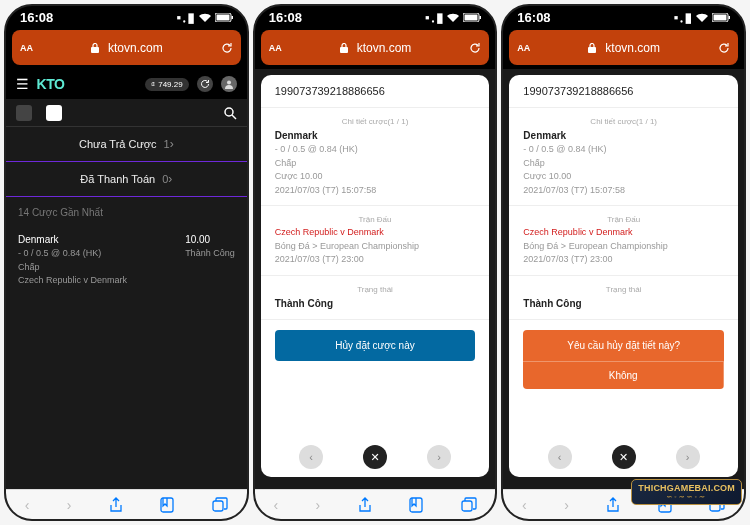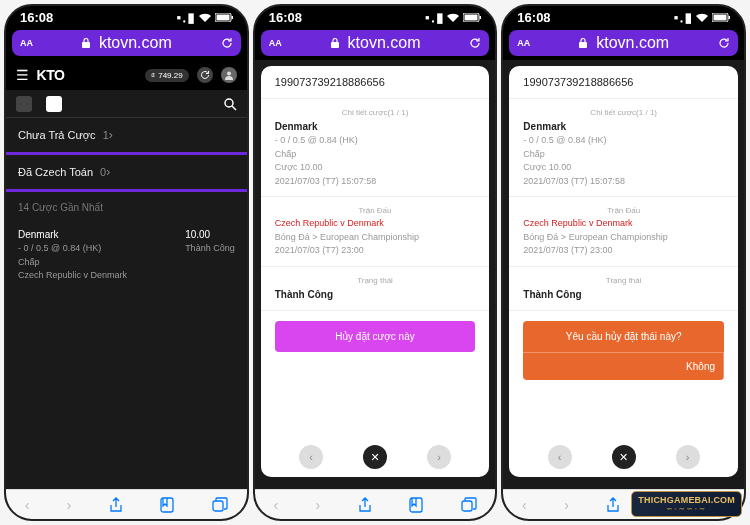--- a/index.html
+++ b/index.html
@@ -1,65 +1,65 @@
 <!DOCTYPE html>
 <html><head>
 <meta charset="utf-8">
 <style>
 *{margin:0;padding:0;box-sizing:border-box;font-family:-apple-system,BlinkMacSystemFont,sans-serif}
 body{background:#f5f5f5;display:flex;gap:4px;padding:4px;width:750px;height:525px;position:relative}
 .phone{flex:1;background:#000;border-radius:28px;overflow:hidden;display:flex;flex-direction:column;position:relative;border:2px solid #222}
 .statusbar{height:22px;display:flex;justify-content:space-between;align-items:center;padding:0 14px;color:#fff;font-size:13px;font-weight:600}
 .statusbar .right{display:flex;gap:4px;align-items:center}
-.addrbar{height:26px;background:#6d28d9;margin:2px 6px 4px;border-radius:8px;display:flex;align-items:center;padding:0 8px;gap:8px;color:#fff}
+.addrbar{height:35px;background:#c2410c;margin:2px 6px 4px;border-radius:8px;display:flex;align-items:center;padding:0 8px;gap:8px;color:#fff}
 .addrbar .aa{font-size:9px;font-weight:600}
-.addrbar .url{flex:1;text-align:center;font-size:16px;display:flex;align-items:center;justify-content:center;gap:9px}
+.addrbar .url{flex:1;text-align:center;font-size:12px;display:flex;align-items:center;justify-content:center;gap:9px}
 .content{flex:1;overflow:hidden;display:flex;flex-direction:column}
 .dark{background:#1a1a1a;color:#aaa}
 .appheader{height:30px;background:#000;display:flex;align-items:center;padding:0 10px;gap:8px}
 .hamburger{color:#fff;font-size:14px}
-.logo{color:#ffffff;font-weight:900;font-size:14px;letter-spacing:-0.5px}
+.logo{color:#5eead4;font-weight:900;font-size:14px;letter-spacing:-0.5px}
 .spacer{flex:1}
 .balance{background:#333;color:#fff;border-radius:10px;padding:2px 6px;font-size:8px;display:flex;align-items:center;gap:3px}
 .refresh,.avatar{width:16px;height:16px;border-radius:50%;background:#444;display:flex;align-items:center;justify-content:center;font-size:9px}
 .avatar{background:#666}
 .tabbar{height:28px;display:flex;align-items:center;padding:0 10px;gap:14px;border-bottom:1px solid #333}
 .tabicon{width:16px;height:16px;background:#444;border-radius:3px}
 .tabicon.active{background:#fff}
 .searchicon{margin-left:auto;font-size:12px;color:#fff}
-.row{padding:10px 12px;display:flex;justify-content:flex-start;align-items:center;border-bottom:3px solid #6d28d9;font-size:11px;color:#eee}
+.row{padding:10px 12px;display:flex;justify-content:center;align-items:center;border-bottom:1px solid #6d28d9;font-size:11px;color:#eee}
 .row .count{color:#888;margin-left:4px}
 .chev{color:#888;font-size:12px}
 .sectitle{padding:10px 12px 6px;font-size:10px;color:#777}
 .betcard{padding:8px 12px;font-size:9px;color:#999;line-height:1.5}
 .betcard .team{color:#fff;font-size:10px;font-weight:500}
 .betcard .line{display:flex;justify-content:space-between}
 .betcard .amount{color:#fff;font-size:10px}
 .betcard .status{color:#999;font-size:9px}
 
 .light{background:#fff;color:#333;margin:6px;border-radius:10px;flex:1;display:flex;flex-direction:column;position:relative}
 .betid{padding:10px 14px;font-size:11px;color:#222;border-bottom:1px solid #eee}
 .sect{padding:8px 14px;border-bottom:1px solid #eee;font-size:9px;color:#999;line-height:1.5}
 .sect .lbl{display:flex;justify-content:center;color:#aaa;font-size:8px}
 .sect .bold{color:#222;font-weight:600;font-size:10px}
 .sect .redlink{color:#d32020;font-size:9px}
-.cancelbtn{margin:10px 14px;background:#d946ef;color:#fff;text-align:center;padding:10px;border-radius:4px;font-size:10px}
+.cancelbtn{margin:10px 14px;background:#0369a1;color:#fff;text-align:center;padding:10px;border-radius:4px;font-size:10px}
 .confirmbox{margin:10px 14px;background:#e8672c;color:#fff;border-radius:4px;overflow:hidden;font-size:10px}
 .confirmbox .q{text-align:center;padding:10px}
 .confirmbox .btns{display:flex;border-top:1px solid rgba(255,255,255,0.3)}
-.confirmbox .btns div{flex:1;text-align:right;padding:8px}
+.confirmbox .btns div{flex:1;text-align:center;padding:8px}
 .confirmbox .btns div:first-child{border-right:1px solid rgba(255,255,255,0.3)}
 .navdots{position:absolute;bottom:8px;left:0;right:0;display:flex;justify-content:center;gap:40px}
 .navdot{width:24px;height:24px;border-radius:50%;background:#ddd;display:flex;align-items:center;justify-content:center;font-size:11px;color:#888}
 .navdot.x{background:#222;color:#fff}
 
 .bottombar{height:30px;background:#f7f7f7;display:flex;justify-content:space-around;align-items:center;color:#007aff;font-size:14px;border-top:1px solid #ddd}
 .bottombar .disabled{color:#bbb}
 
-.watermark{position:absolute;bottom:8px;right:8px;background:linear-gradient(135deg,#1a2840,#0f1a30);color:#e8c060;padding:3px 6px;border-radius:5px;font-size:9px;font-weight:700;border:1px solid #b89040;letter-spacing:0.2px}
+.watermark{position:absolute;bottom:20px;right:8px;background:linear-gradient(135deg,#1a2840,#0f1a30);color:#e8c060;padding:3px 6px;border-radius:5px;font-size:9px;font-weight:700;border:1px solid #b89040;letter-spacing:0.2px}
 .watermark .deco{font-size:7px;color:#b89040;text-align:center;letter-spacing:2px}
 svg{display:block}
 </style>
 </head>
 <body>
 
 <div class="phone">
   <div class="statusbar">
     <span>16:08</span>
     <div class="right">
@@ -128,21 +128,21 @@
     </div>
     <div class="row">
       <span>
         <span>Chưa Trả Cược</span>
         <span class="count">1</span>
       </span>
       <span class="chev">›</span>
     </div>
     <div class="row">
       <span>
-        <span>Đã Czech Toán</span>
+        <span>Đã Thanh Toán</span>
         <span class="count">0</span>
       </span>
       <span class="chev">›</span>
     </div>
     <div class="sectitle">14 Cược Gần Nhất</div>
     <div class="betcard">
       <div class="line">
         <div>
           <div class="team">Denmark</div>
           <div>- 0 / 0.5 @ 0.84 (HK)</div>
@@ -333,21 +333,21 @@
         <div>Bóng Đá &gt; European Championship</div>
         <div>2021/07/03 (T7) 23:00</div>
       </div>
       <div class="sect">
         <div class="lbl">
             <span>Trạng thái</span>
           </div>
         <div class="bold">Thành Công</div>
       </div>
       <div class="confirmbox">
-        <div class="q">Yêu cầu hủy đặt thái này?</div>
+        <div class="q">Yêu cầu hủy đặt tiết này?</div>
         <div class="btns">
           <div>Không</div>
         </div>
       </div>
       <div style="flex:1"></div>
       <div class="navdots">
         <div class="navdot">‹</div>
         <div class="navdot x">✕</div>
         <div class="navdot">›</div>
       </div>

